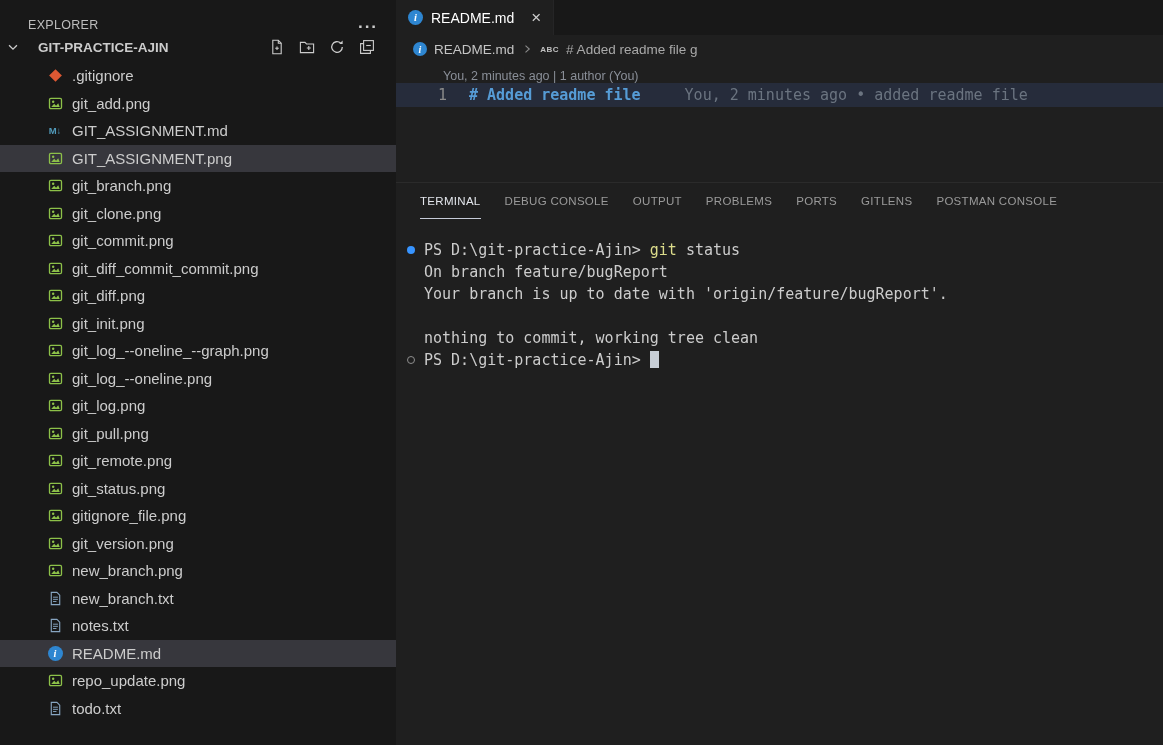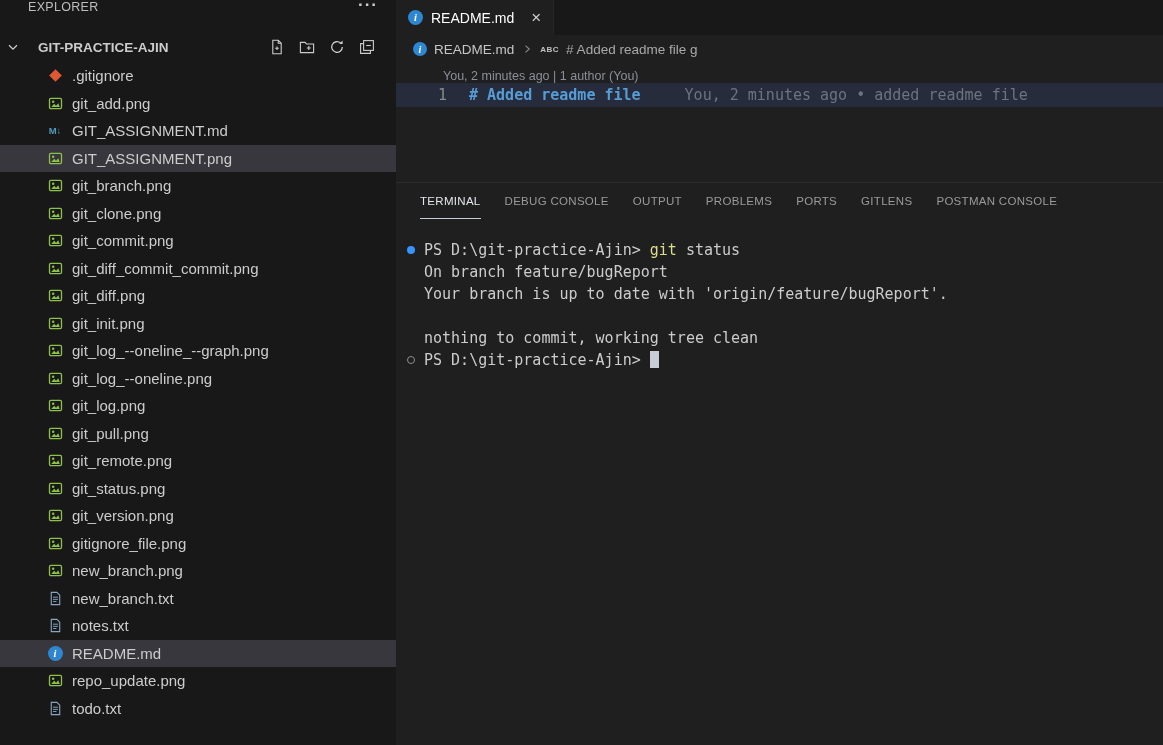--- a/index.html
+++ b/index.html
@@ -1,21 +1,21 @@
 <!DOCTYPE html>
 <html><head>
 <meta charset="utf-8">
 <style>
   *{margin:0;padding:0;box-sizing:border-box}
   html,body{width:1163px;height:745px;overflow:hidden}
   body{background:#1f1f1f;font-family:"Liberation Sans",sans-serif;color:#ccc;position:relative;font-size:14px}
 
   
   .sidebar{position:absolute;left:0;top:0;width:396px;height:745px;background:#181818}
-  .sidebar-header{height:32px;display:flex;align-items:flex-start;padding:0 18px 0 28px}
+  .sidebar-header{height:32px;display:flex;align-items:flex-end;padding:0 18px 0 28px}
   .sidebar-title{flex:1;font-size:12.5px;color:#bdbdbd;letter-spacing:.3px}
   .more-dots{color:#cccccc;font-size:17px;font-weight:bold;letter-spacing:1px;cursor:pointer;line-height:10px}
   .section-header{height:30px;display:flex;align-items:center;cursor:pointer}
   .section-chevron{width:18px;height:16px;margin-left:4px;display:flex;align-items:center;justify-content:center;flex-shrink:0}
   .section-name{font-weight:bold;font-size:13.5px;color:#cccccc;margin-left:16px;flex:1;white-space:nowrap;overflow:hidden}
   .section-actions{display:flex;gap:13px;padding-right:21px;align-items:center}
   .action-btn{background:none;border:none;width:17px;height:17px;display:flex;align-items:center;justify-content:center;cursor:pointer;padding:0}
 
   .file-row{height:27.5px;display:flex;align-items:center;padding-left:47px;cursor:pointer;white-space:nowrap}
   .file-row.selected{background:#37373d}
@@ -257,31 +257,31 @@
         <span class="file-label">git_status.png</span>
       </div>
       <div class="file-row">
         <span class="fi">
           <svg width="15" height="15" viewBox="0 0 16 16">
             <rect x="1.6" y="2.6" width="12.8" height="10.8" rx="1.4" fill="none" stroke="#8dc149" stroke-width="1.4"></rect>
             <circle cx="5.5" cy="6.2" r="1.3" fill="#8dc149"></circle>
             <path d="M3.4 11.6l3.2-3.3 2 2 2.3-2.6 1.6 3.9z" fill="#8dc149"></path>
           </svg>
         </span>
+        <span class="file-label">gitignore_file.png</span>
+      </div>
+      <div class="file-row">
+        <span class="fi">
+          <svg width="15" height="15" viewBox="0 0 16 16">
+            <rect x="1.6" y="2.6" width="12.8" height="10.8" rx="1.4" fill="none" stroke="#8dc149" stroke-width="1.4"></rect>
+            <circle cx="5.5" cy="6.2" r="1.3" fill="#8dc149"></circle>
+            <path d="M3.4 11.6l3.2-3.3 2 2 2.3-2.6 1.6 3.9z" fill="#8dc149"></path>
+          </svg>
+        </span>
         <span class="file-label">git_version.png</span>
-      </div>
-      <div class="file-row">
-        <span class="fi">
-          <svg width="15" height="15" viewBox="0 0 16 16">
-            <rect x="1.6" y="2.6" width="12.8" height="10.8" rx="1.4" fill="none" stroke="#8dc149" stroke-width="1.4"></rect>
-            <circle cx="5.5" cy="6.2" r="1.3" fill="#8dc149"></circle>
-            <path d="M3.4 11.6l3.2-3.3 2 2 2.3-2.6 1.6 3.9z" fill="#8dc149"></path>
-          </svg>
-        </span>
-        <span class="file-label">gitignore_file.png</span>
       </div>
       <div class="file-row">
         <span class="fi">
           <svg width="15" height="15" viewBox="0 0 16 16">
             <rect x="1.6" y="2.6" width="12.8" height="10.8" rx="1.4" fill="none" stroke="#8dc149" stroke-width="1.4"></rect>
             <circle cx="5.5" cy="6.2" r="1.3" fill="#8dc149"></circle>
             <path d="M3.4 11.6l3.2-3.3 2 2 2.3-2.6 1.6 3.9z" fill="#8dc149"></path>
           </svg>
         </span>
         <span class="file-label">new_branch.png</span>

